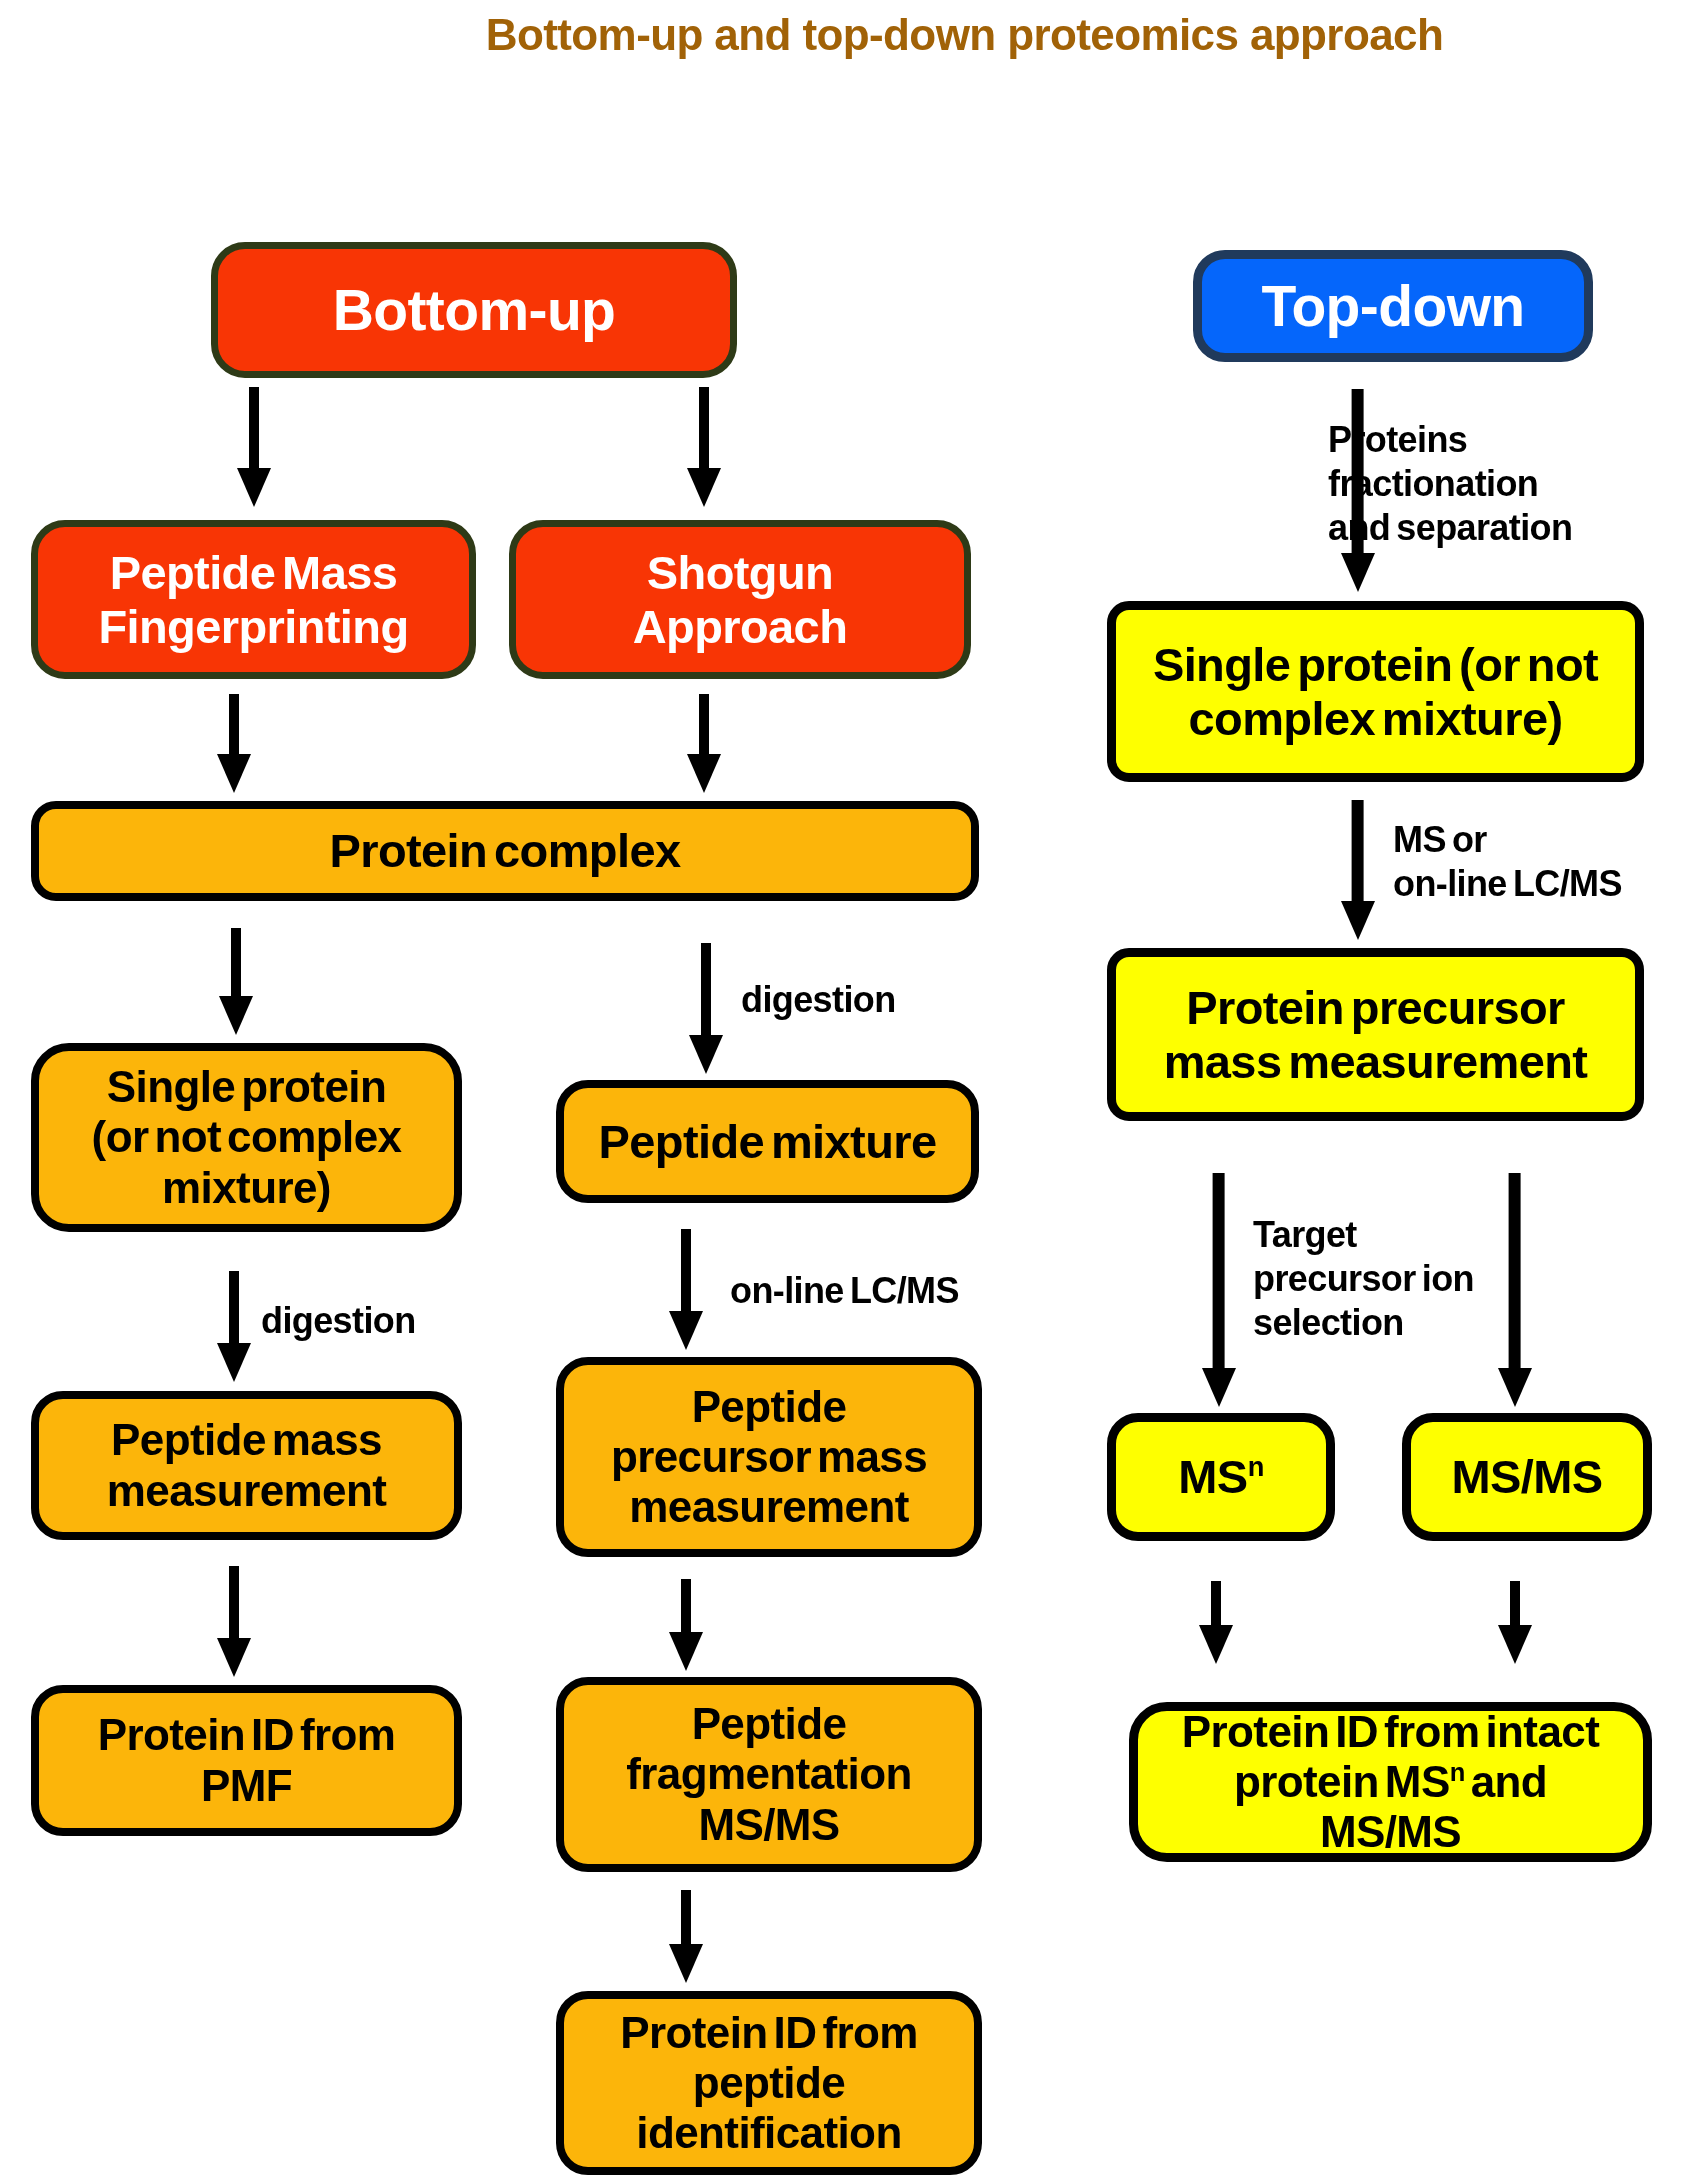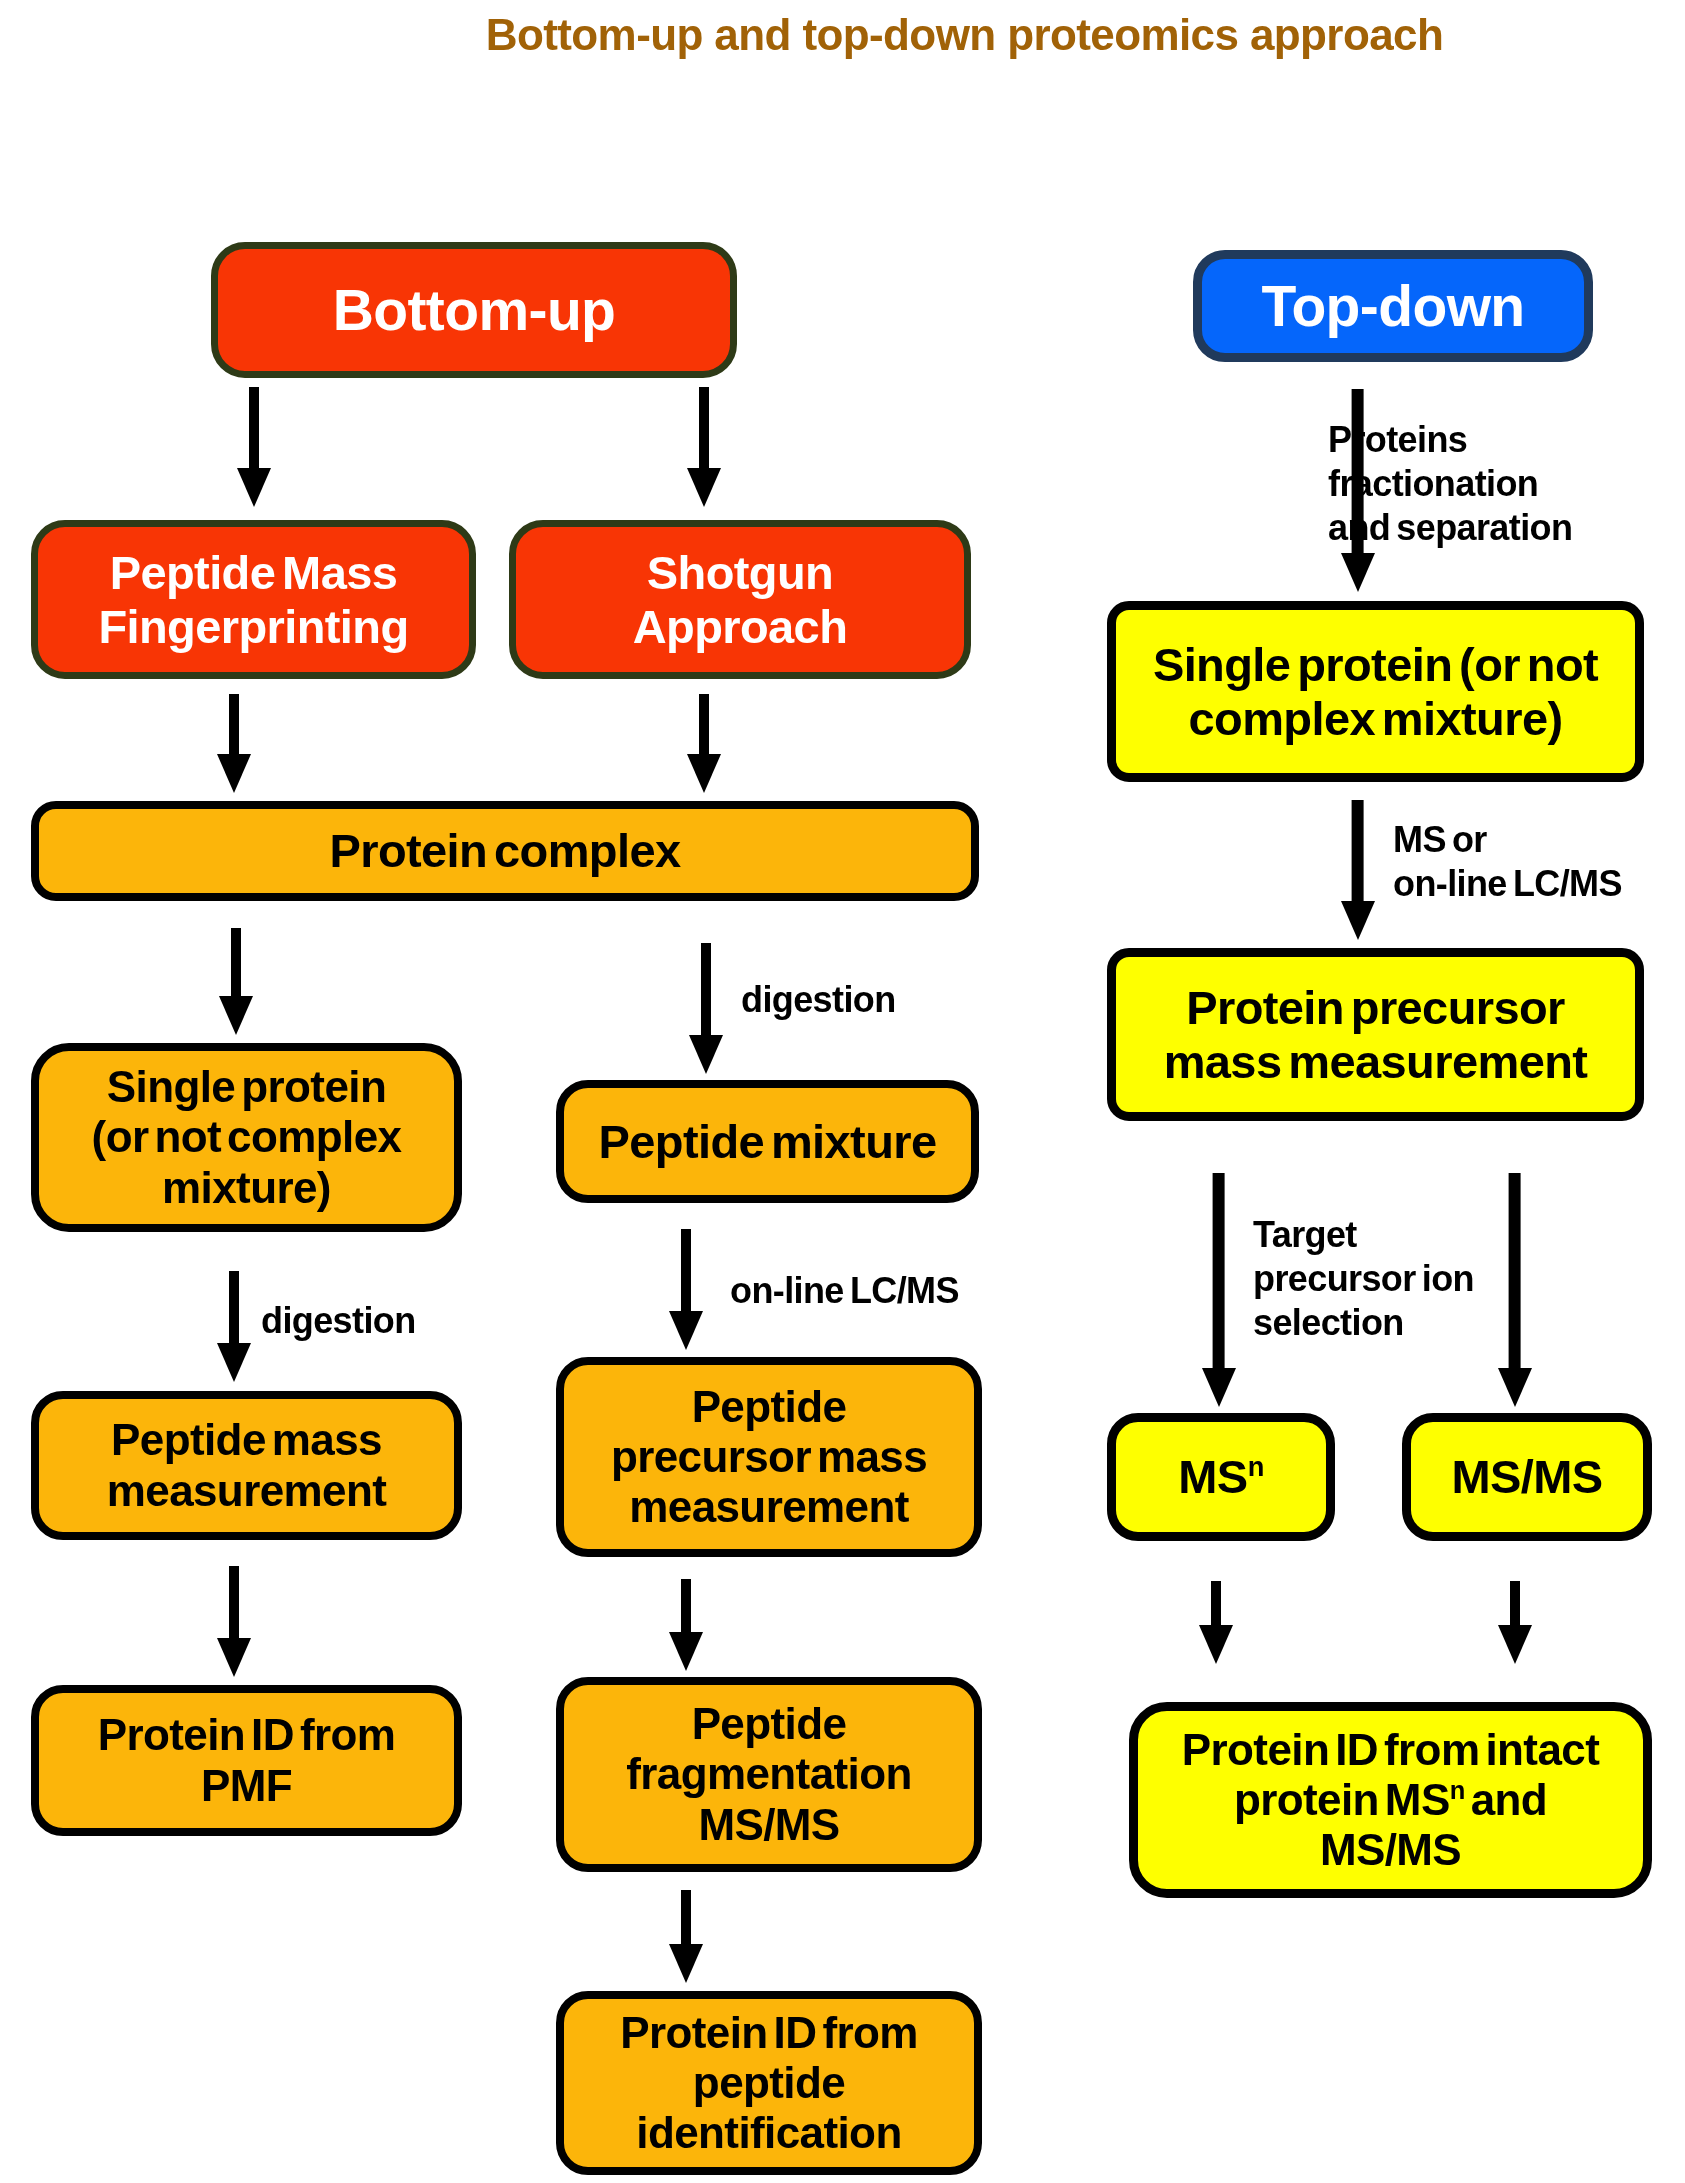--- a/index.html
+++ b/index.html
@@ -251,21 +251,21 @@
 
   <div class="arrow" style="left:1196px; top:1581px; height:83px;">
     <div class="stem"></div>
     <div class="head"></div>
   </div>
   <div class="arrow" style="left:1495px; top:1581px; height:83px;">
     <div class="stem"></div>
     <div class="head"></div>
   </div>
 
-  <div class="box yellow f80" style="left:1129px; top:1702px; width:523px; height:196px; border-radius:38px;">
+  <div class="box yellow f80" style="left:1129px; top:1702px; width:523px; height:160px; border-radius:38px;">
     <span>
       <span>Protein ID from intact</span><br>
       <span>protein MS</span><sup>n</sup><span> and</span><br>
       <span>MS/MS</span>
     </span>
   </div>
 
 </div>
 
 

